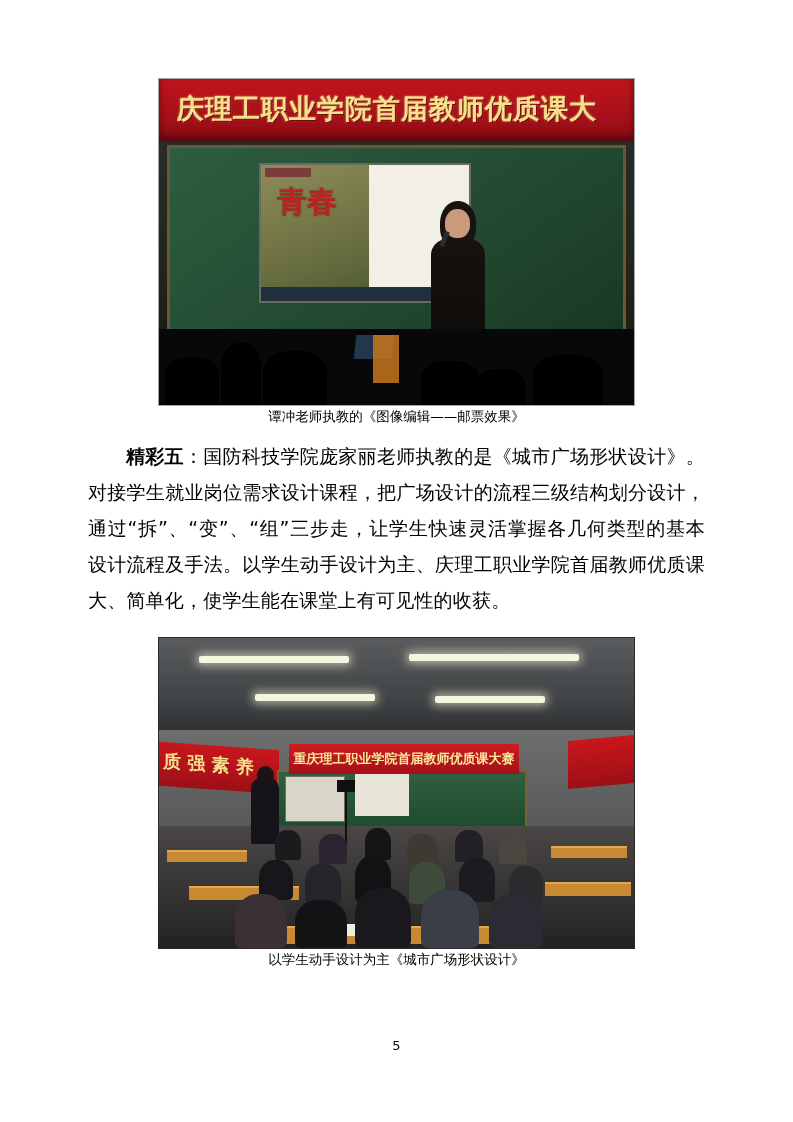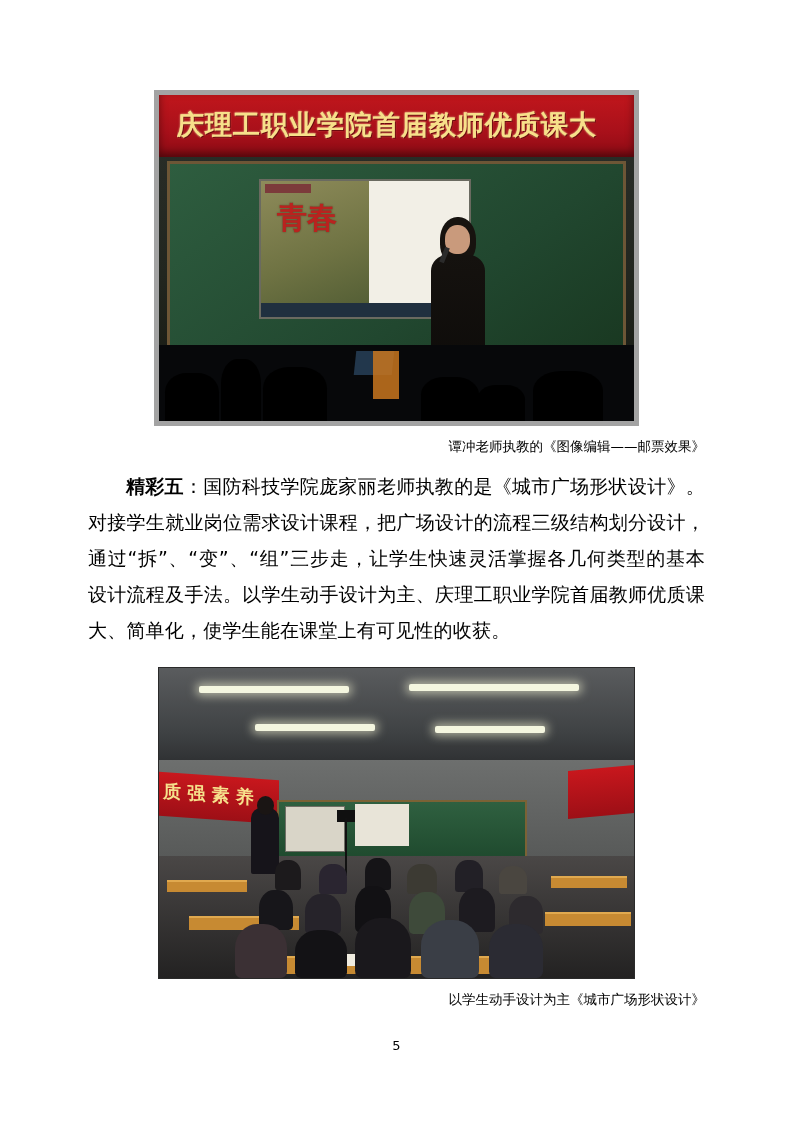--- a/index.html
+++ b/index.html
@@ -28,24 +28,24 @@
 
   
   .figure {
     width: 100%;
     display: block;
   }
   .fig1-frame {
     position: relative;
     width: 475px;
     height: 326px;
-    margin: 12px auto;
+    margin: 0 auto;
     background: #22c55e;
     overflow: hidden;
-    border: 5px solid #a3a3a3;
+    border: 1px solid #a3a3a3;
   }
   
   .f1-wall {
     position: absolute;
     left: 0; top: 0; right: 0; bottom: 0;
     background: linear-gradient(#2b2f2a 0%, #22261f 55%, #15170f 100%);
   }
   
   .f1-banner {
     position: absolute;
@@ -196,24 +196,24 @@
     position: absolute;
     left: 214px;
     bottom: 22px;
     width: 26px;
     height: 48px;
     background: #c8761f;
     opacity: .85;
   }
 
   .caption {
-    text-align: right;
+    text-align: center;
     font-size: 13.5px;
     color: #000;
-    margin-top: 12px;
+    margin-top: 2px;
     font-family: "DejaVu Sans", sans-serif;
   }
 
   
   .para {
     margin-top: 12px;
     font-size: 19px;
     line-height: 36px;
     color: #000;
     text-align: justify;
@@ -450,20 +450,23 @@
         <div class="f2-tube" style="left:276px; top:58px; width:110px;"></div>
 
         <div class="f2-wall"></div>
 
         <div class="f2-side-banner">
           <span>质 强 素 养</span>
         </div>
         <div class="f2-right-banner"></div>
 
         <div class="f2-board"></div>
+        <div class="f2-main-banner">
+          <span>重庆理工职业学院首届教师优质课大赛</span>
+        </div>
         <div class="f2-proj"></div>
         <div class="f2-proj-art"></div>
 
         <div class="f2-floor"></div>
 
         <div class="f2-teacher-body"></div>
         <div class="f2-teacher-head"></div>
         <div class="f2-cam"></div>
         <div class="f2-tripod"></div>
 

